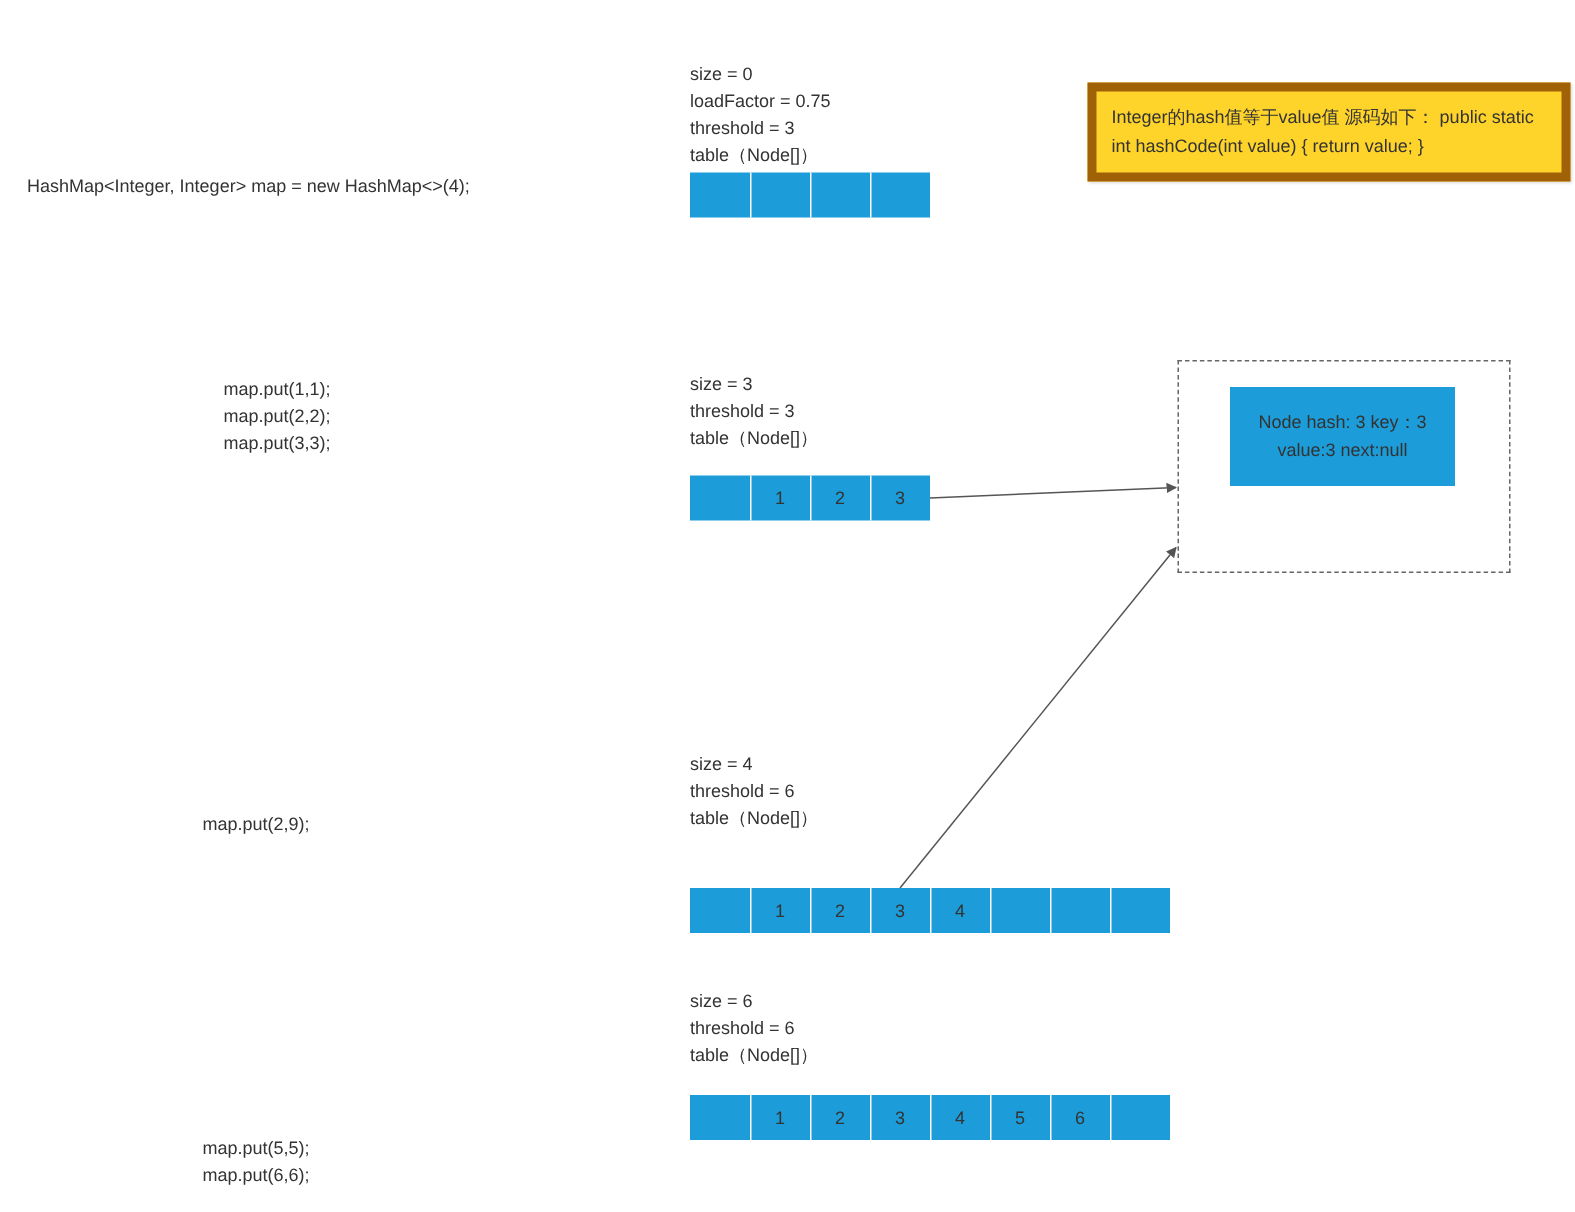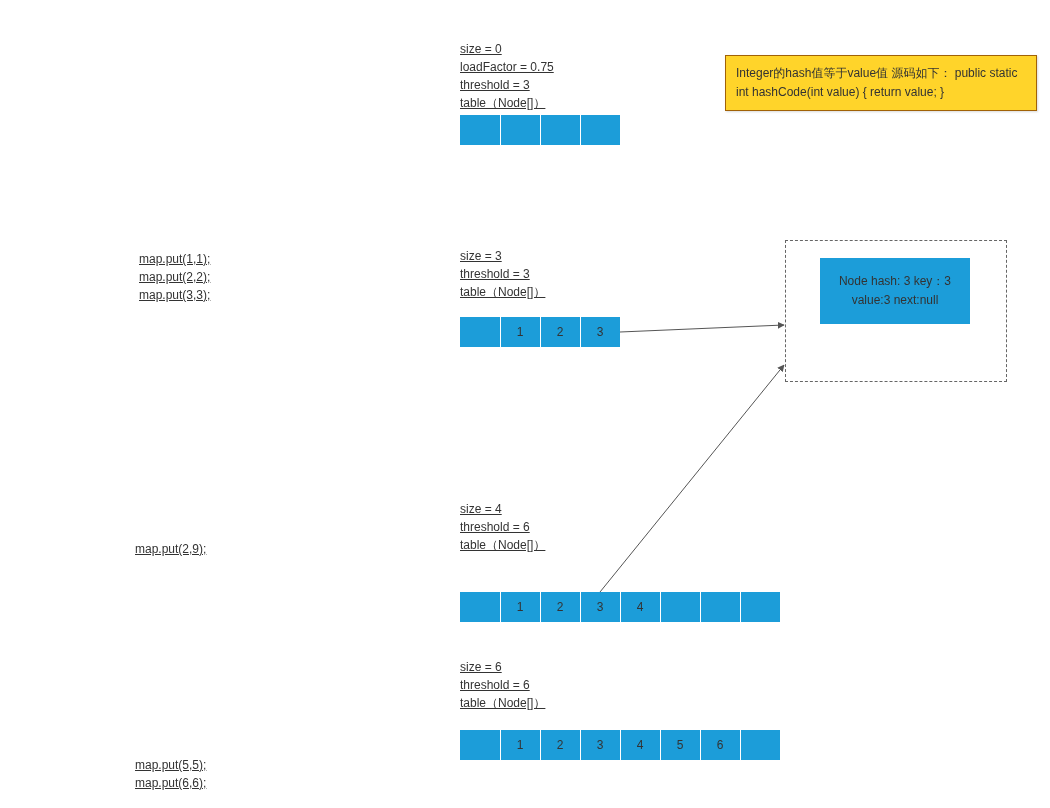--- a/index.html
+++ b/index.html
@@ -1,49 +1,50 @@
 <!DOCTYPE html>
 <html><head>
 <meta charset="utf-8">
 <style>
   html,body{margin:0;padding:0;font-family:Arial,"Microsoft YaHei",sans-serif;font-size:12px;color:#333;background:#fff;}
   .canvas{position:relative;width:1050px;height:808px;}
-  .txt{position:absolute;white-space:pre;line-height:1.5;text-decoration:underline;}
-  .note{position:absolute;background:#ffd42a;border:1px solid #a16207;padding:8px 10px;box-shadow:1px 1px 2px rgba(0,0,0,.15);line-height:1.6;font-size:12px;}
+  .txt{position:absolute;white-space:pre;line-height:1.5;}
+  .note{position:absolute;background:#ffd42a;border:6px solid #a16207;padding:8px 10px;box-shadow:1px 1px 2px rgba(0,0,0,.15);line-height:1.6;font-size:12px;}
   .tbl{position:absolute;background:#1c9dd9;}
   .cell{position:absolute;width:40px;height:30px;line-height:30px;text-align:center;color:#333;font-size:12px;box-sizing:border-box;}
   .sep{position:absolute;width:0;height:30px;border-left:1px solid #fff;top:0;}
   .dashbox{position:absolute;border:1px dashed #666;}
   .nodebox{position:absolute;background:#1c9dd9;color:#333;text-align:center;padding:14px 0;font-size:12px;line-height:1.6;}
   svg.arrows{position:absolute;left:0;top:0;width:1050px;height:808px;pointer-events:none;}
 </style>
 </head>
 <body>
 
 <div class="canvas">
 
+  <div class="txt" style="left:18px;top:115px;">HashMap&lt;Integer, Integer&gt; map = new HashMap&lt;&gt;(4);</div>
 
   <div class="txt" style="left:460px;top:40px;">size = 0
 loadFactor = 0.75
 threshold = 3
 table（Node[]）</div>
 
   <div class="tbl" style="left:460px;top:115px;width:160px;height:30px;">
     <div class="sep" style="left:40px;"></div>
     <div class="sep" style="left:80px;"></div>
     <div class="sep" style="left:120px;"></div>
   </div>
 
   <div class="note" style="left:725px;top:55px;width:290px;">Integer的hash值等于value值
 源码如下：
     public static int hashCode(int value) {
         return value;
     }</div>
 
-  <div class="txt" style="left:139px;top:250px;">map.put(1,1);
+  <div class="txt" style="left:149px;top:250px;">map.put(1,1);
 map.put(2,2);
 map.put(3,3);</div>
 
   <div class="txt" style="left:460px;top:247px;">size = 3
 threshold = 3
 table（Node[]）</div>
 
   <div class="tbl" style="left:460px;top:317px;width:160px;height:30px;">
     <div class="sep" style="left:40px;"></div>
     <div class="sep" style="left:80px;"></div>

